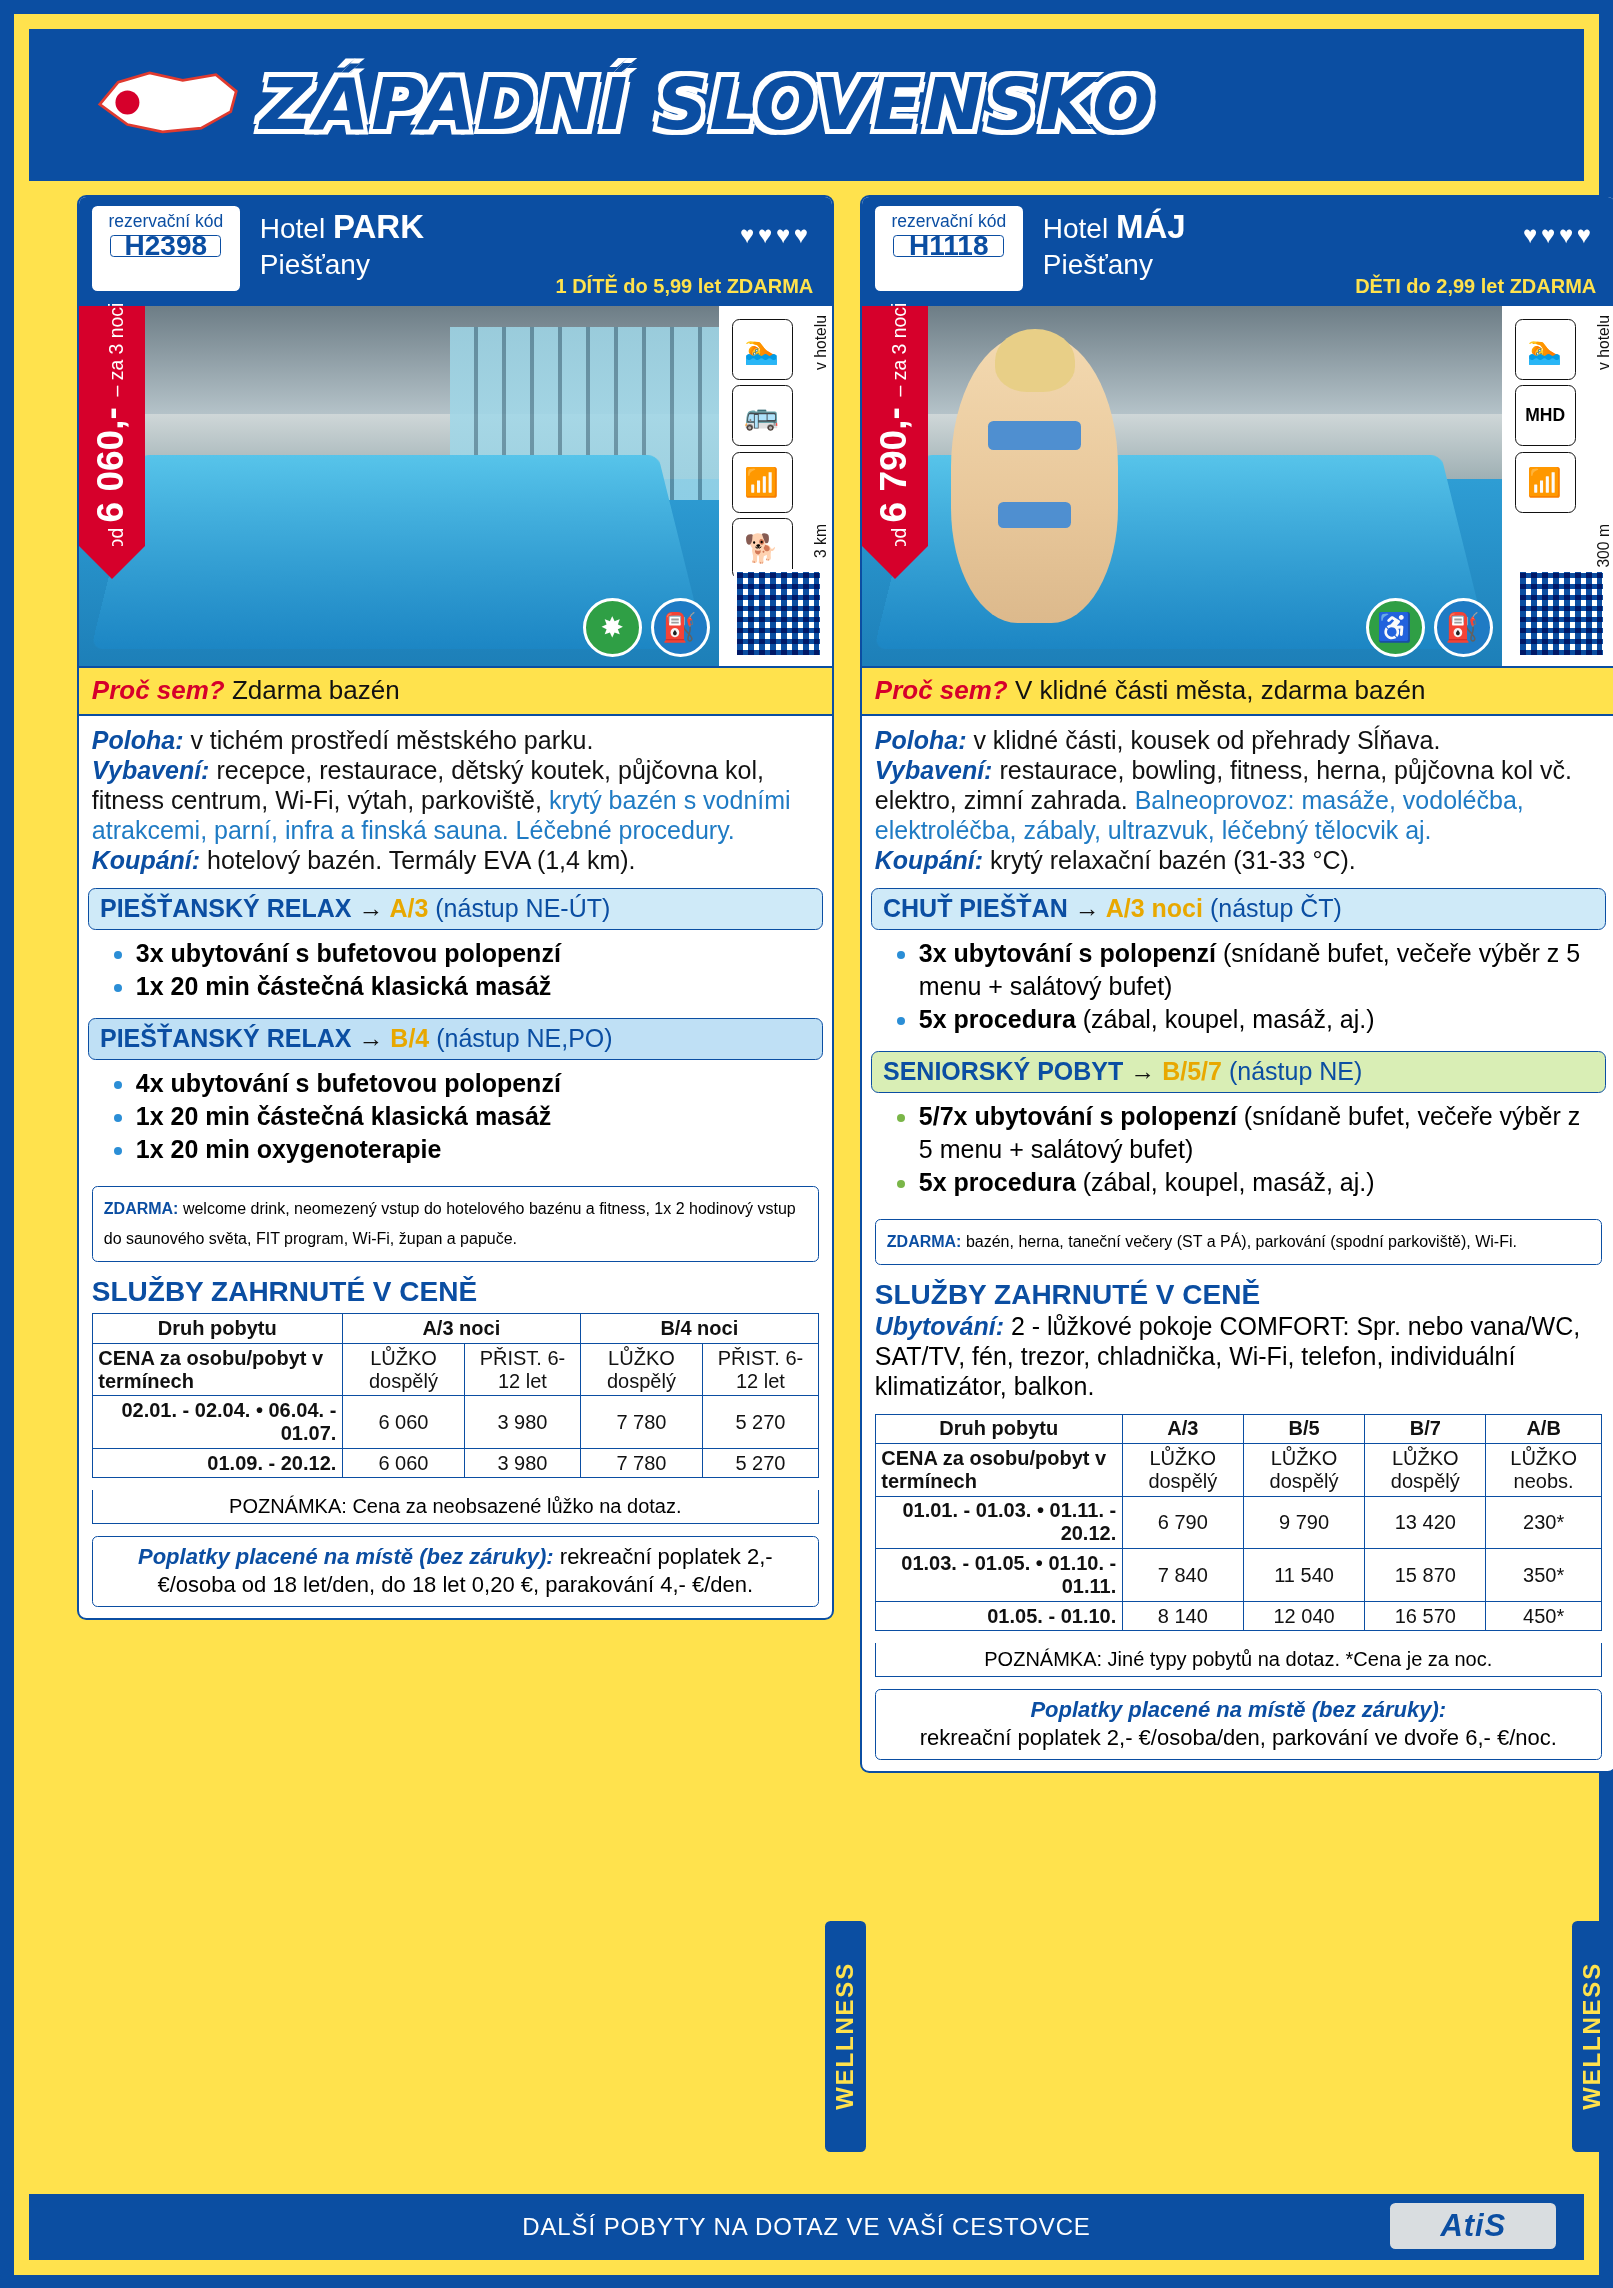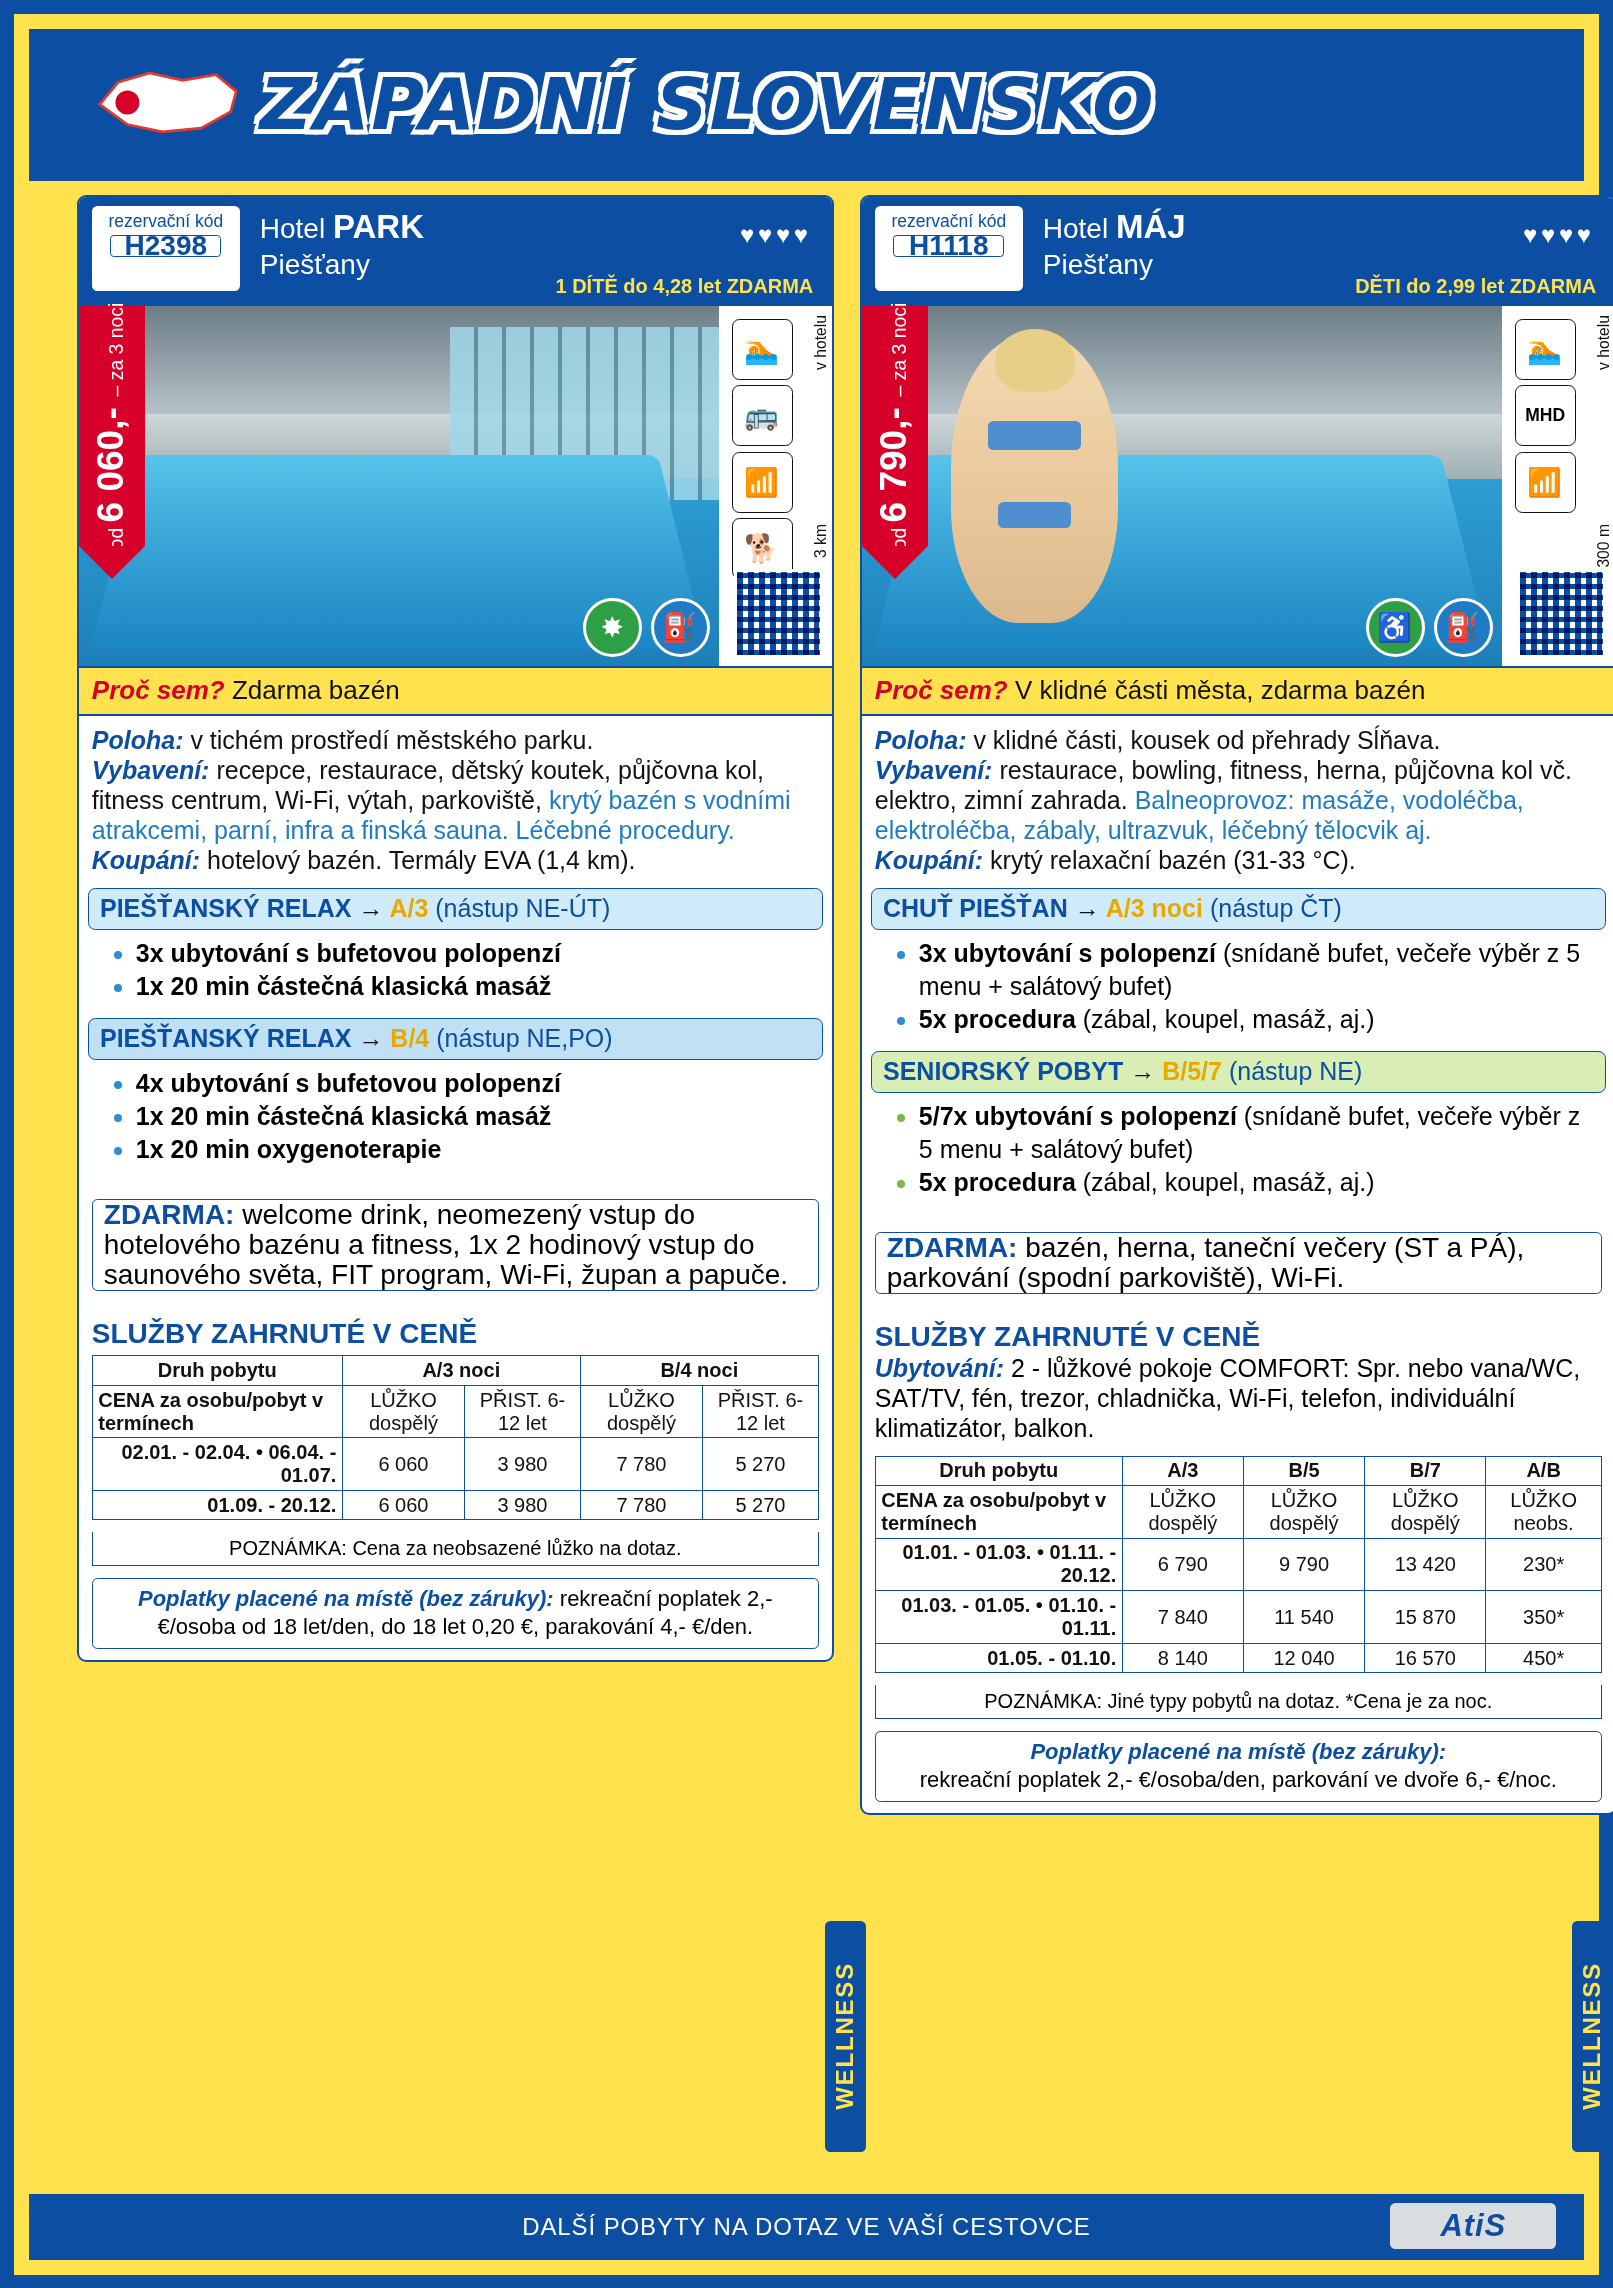--- a/index.html
+++ b/index.html
@@ -190,22 +190,22 @@
 
   .bullets { padding:7.4px 14.8px 5.5px 24px; font-size:25px; line-height:33px; }
   .bullets li { margin-left:13px; }
   .bullets ul { margin:0; padding-left:20px; }
   .bullets b { font-weight:bold; }
   .bullets .reg { font-weight:normal; }
   ul.blue-dot li::marker { color:#2b8ed6; }
   ul.green-dot li::marker { color:#7ab648; }
 
   .zdarma {
-    margin:27px 13px; border:1.8px solid #0b4ea2; border-radius:5.5px;
-    padding:0 11px; font-size:28px; line-height:30px;
+    margin:14px 13px; border:1.8px solid #0b4ea2; border-radius:5.5px;
+    padding:7px 11px; font-size:16px; line-height:30px;
   }
   .zdarma b { color:#0b4ea2; }
 
   .services-title {
     margin:7.4px 13px 0 13px; font-size:28px; font-weight:bold; color:#0b4ea2;
   }
   .services-body { padding:0 13px 7.4px 13px; font-size:25px; line-height:30px; }
   .services-body .lbl { color:#0b4ea2; font-weight:bold; font-style:italic; }
 
   
@@ -268,21 +268,21 @@
         <div class="code-box">
           <span>rezervační kód</span>
           <span class="code-val">H2398</span>
         </div>
         <div class="hotel-name">
           <span>Hotel</span>
           <b>PARK</b>
         </div>
         <div class="hotel-city">Piešťany</div>
         <div class="hearts">♥♥♥♥</div>
-        <div class="free-kids">1 DÍTĚ do 4,28 let ZDARMA</div>
+        <div class="free-kids">1 DÍTĚ do 5,99 let ZDARMA</div>
       </div>
 
       <div class="photo-wrap">
         <div class="photo">
           <div class="pool-ceiling"></div>
           <div class="pool-deck"></div>
           <div class="windows"></div>
           <div class="pool-shape"></div>
         </div>
         <div class="price-ribbon">

